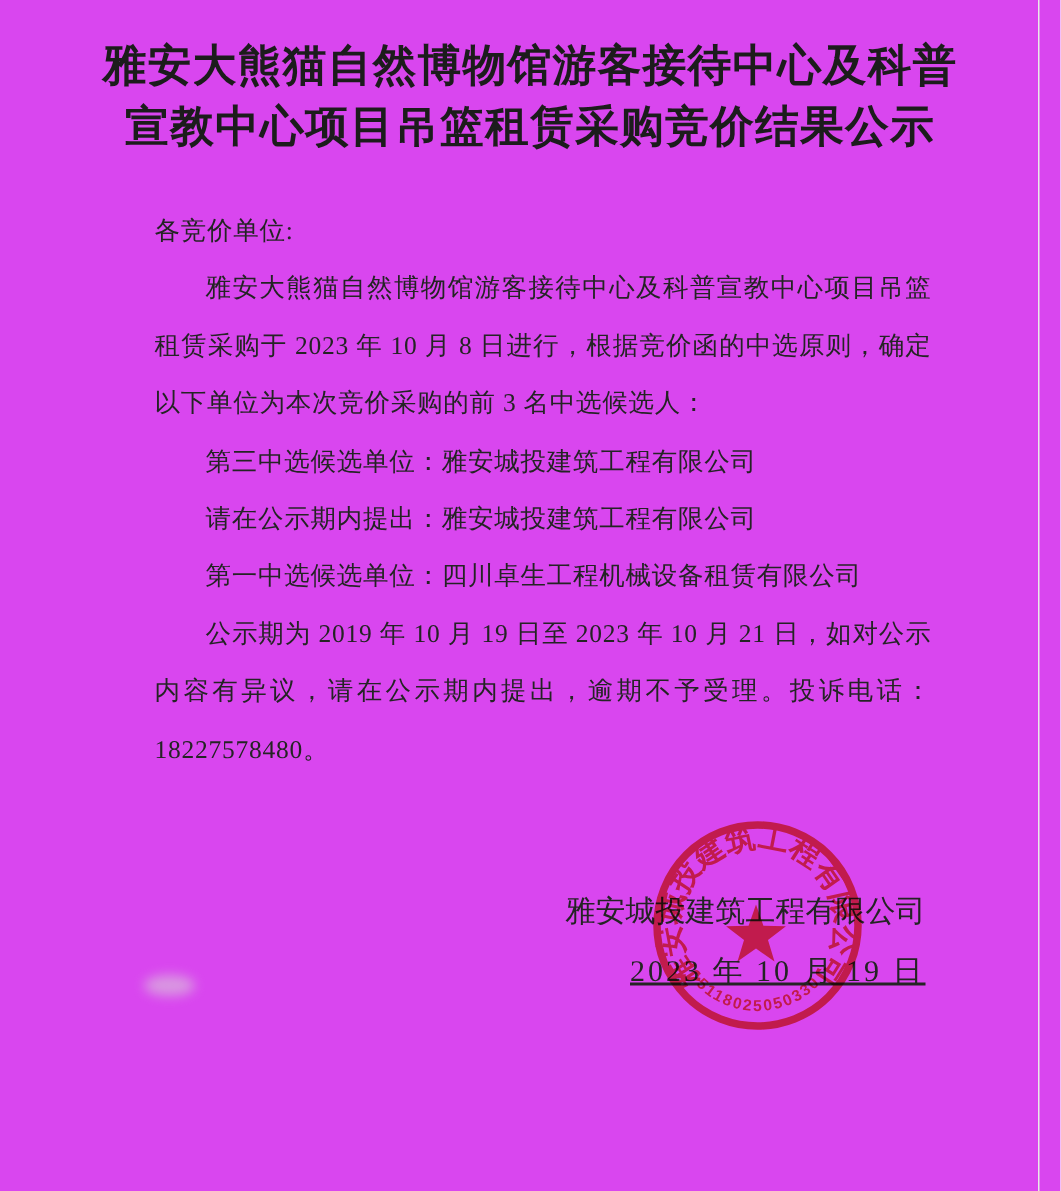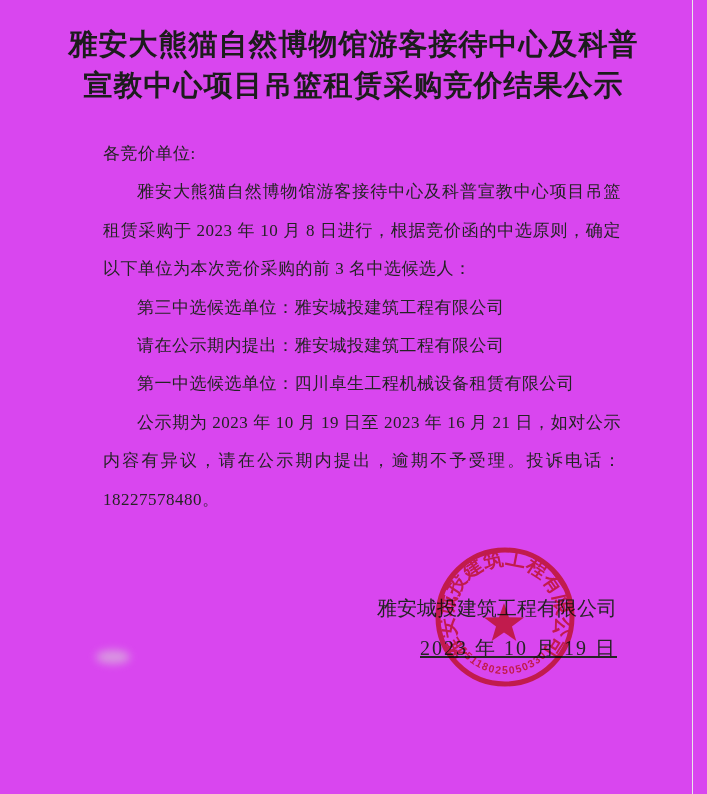--- a/index.html
+++ b/index.html
@@ -107,21 +107,21 @@
     <span class="tline">雅安大熊猫自然博物馆游客接待中心及科普</span>
     <span class="tline">宣教中心项目吊篮租赁采购竞价结果公示</span>
   </h1>
 
   <div class="body-text">
     <p class="salutation">各竞价单位:</p>
     <p class="indent">雅安大熊猫自然博物馆游客接待中心及科普宣教中心项目吊篮租赁采购于 2023 年 10 月 8 日进行，根据竞价函的中选原则，确定以下单位为本次竞价采购的前 3 名中选候选人：</p>
     <p class="indent"><span>第三中选候选单位：</span><span>雅安城投建筑工程有限公司</span></p>
     <p class="indent"><span>请在公示期内提出：</span><span>雅安城投建筑工程有限公司</span></p>
     <p class="indent"><span>第一中选候选单位：</span><span>四川卓生工程机械设备租赁有限公司</span></p>
-    <p class="indent">公示期为 2023 年 10 月 19 日至 2023 年 16 月 21 日，如对公示内容有异议，请在公示期内提出，逾期不予受理。投诉电话：18227578480。</p>
+    <p class="indent">公示期为 2019 年 10 月 19 日至 2023 年 10 月 21 日，如对公示内容有异议，请在公示期内提出，逾期不予受理。投诉电话：18227578480。</p>
   </div>
 
   <div class="signature">
     <div class="sig-company">雅安城投建筑工程有限公司</div>
     <div class="sig-date">2023 年 10 月 19 日</div>
   </div>
 
   <svg class="seal" viewBox="0 0 170 170" xmlns="http://www.w3.org/2000/svg">
     <defs>
       <path id="sealTopArc" d="M 48.2 121.8 A 52 52 0 1 1 121.8 121.8" fill="none"></path>

